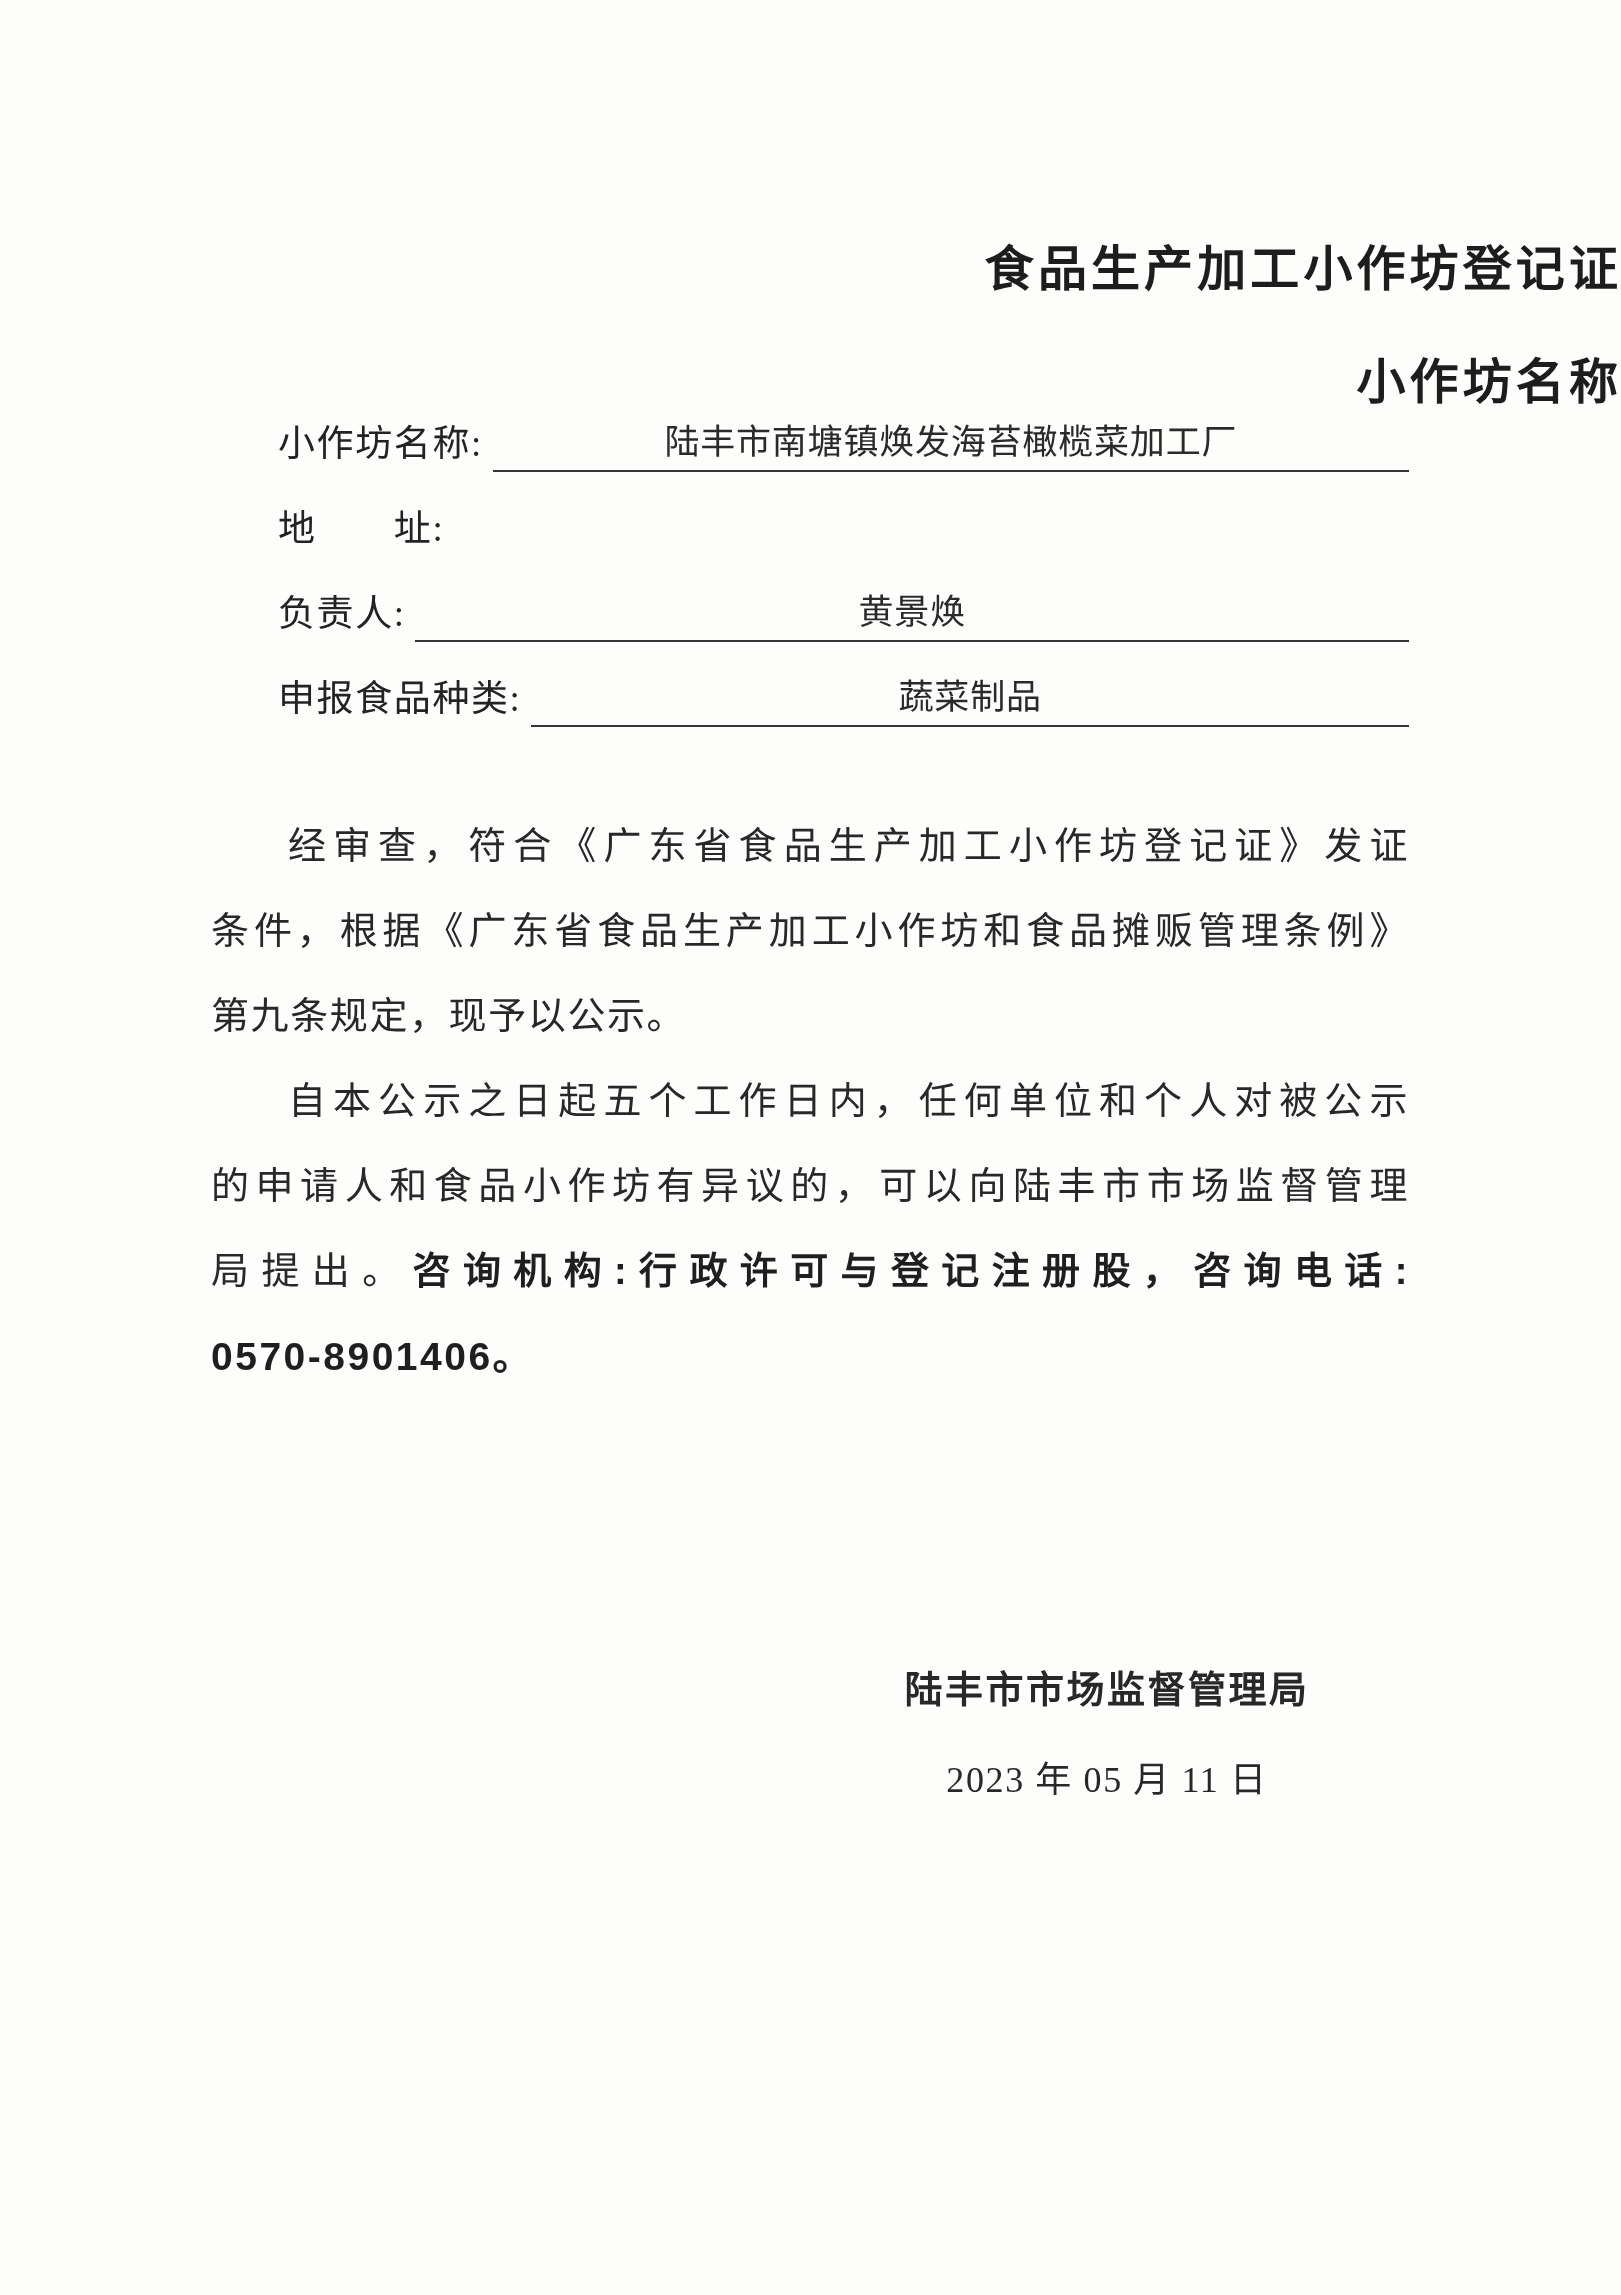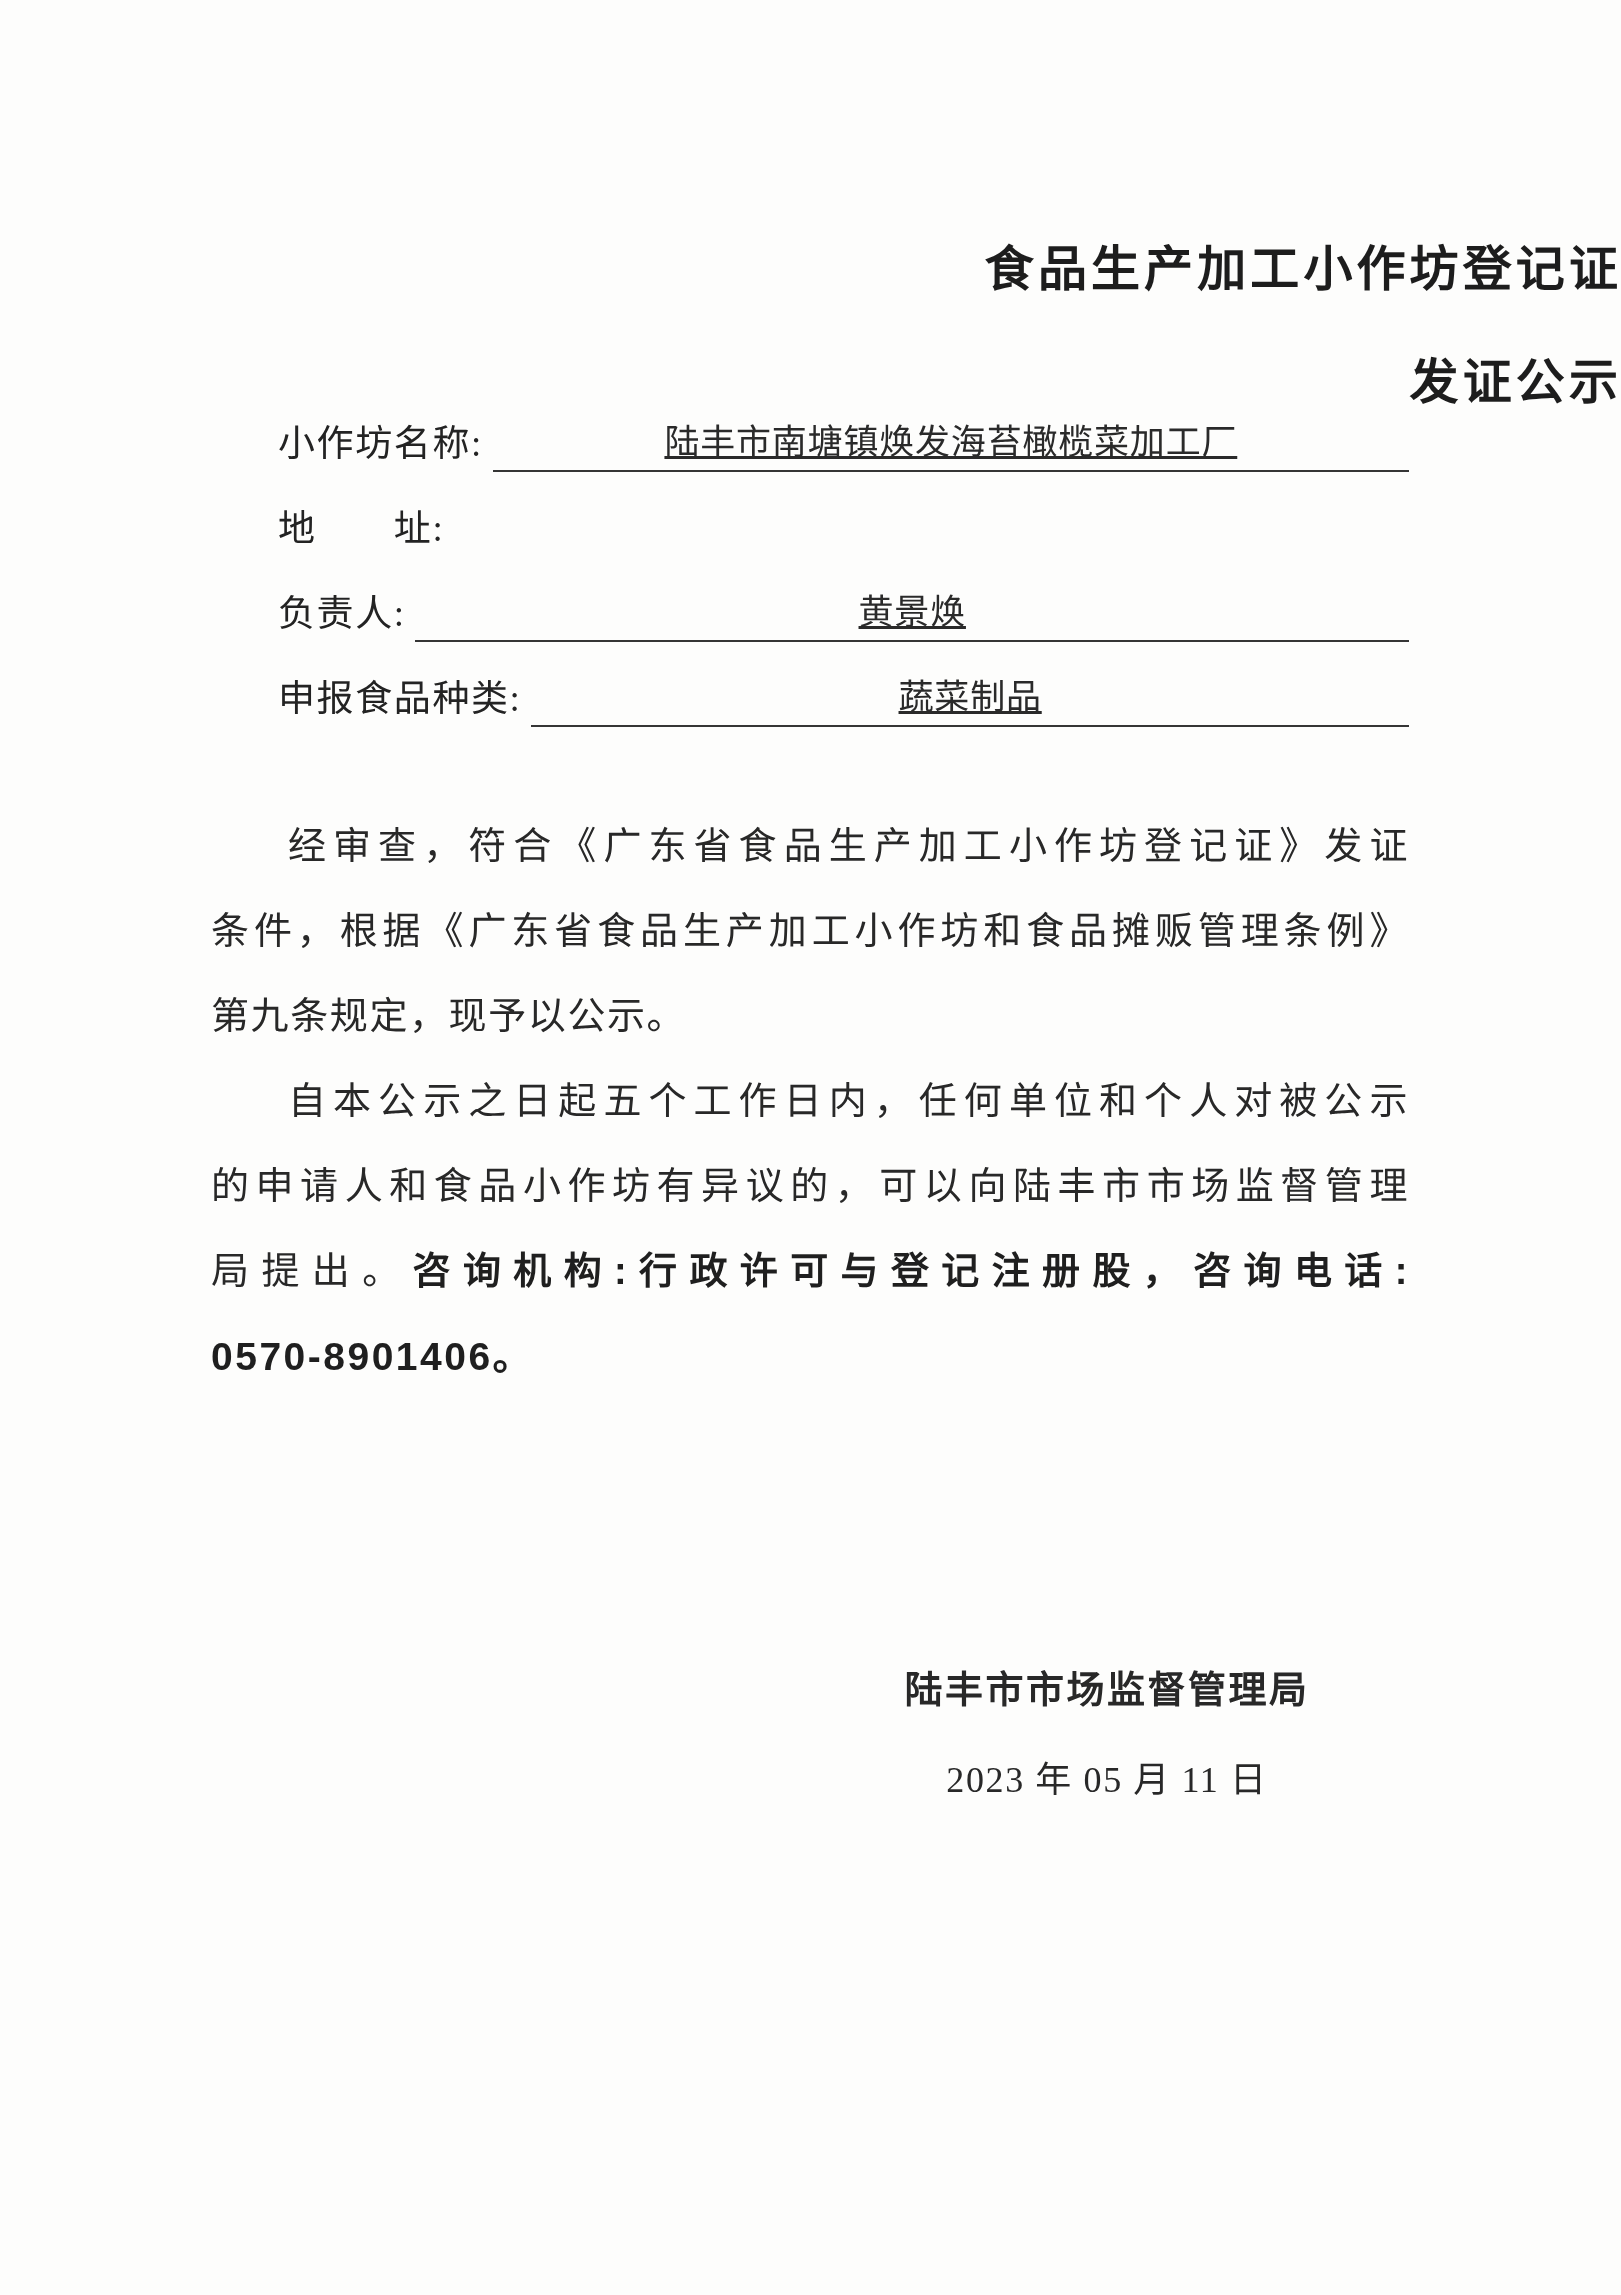--- a/index.html
+++ b/index.html
@@ -60,21 +60,20 @@
     flex: 1 1 auto;
     margin-left: 9.8px;
     border-bottom: 2.5px solid #353535;
     text-align: center;
     font-size: 35px;
     line-height: 1;
     letter-spacing: 0.8px;
     padding-bottom: 9.8px;
     color: #2a2a2a;
     white-space: nowrap;
-    text-decoration: underline;
   }
 
   
   .body-block {
     position: absolute;
     left: 211px;
     top: 804px;
     width: 1198px;
     font-size: 38px;
     color: #282828;
@@ -128,21 +127,21 @@
     white-space: nowrap;
   }
 </style>
 </head>
 <body>
 
 <div class="page">
 
   <div class="doc-title line1">食品生产加工小作坊登记证</div>
 
-  <div class="doc-title line2">发证公示</div>
+  <div class="doc-title line2">小作坊名称</div>
 
   <div class="form-block">
 
     <div class="form-row">
       <span class="form-label">小作坊名称:</span>
       <span class="form-field">陆丰市南塘镇焕发海苔橄榄菜加工厂</span>
     </div>
 
     <div class="form-row">
       <span class="form-label">地　　址:</span>

